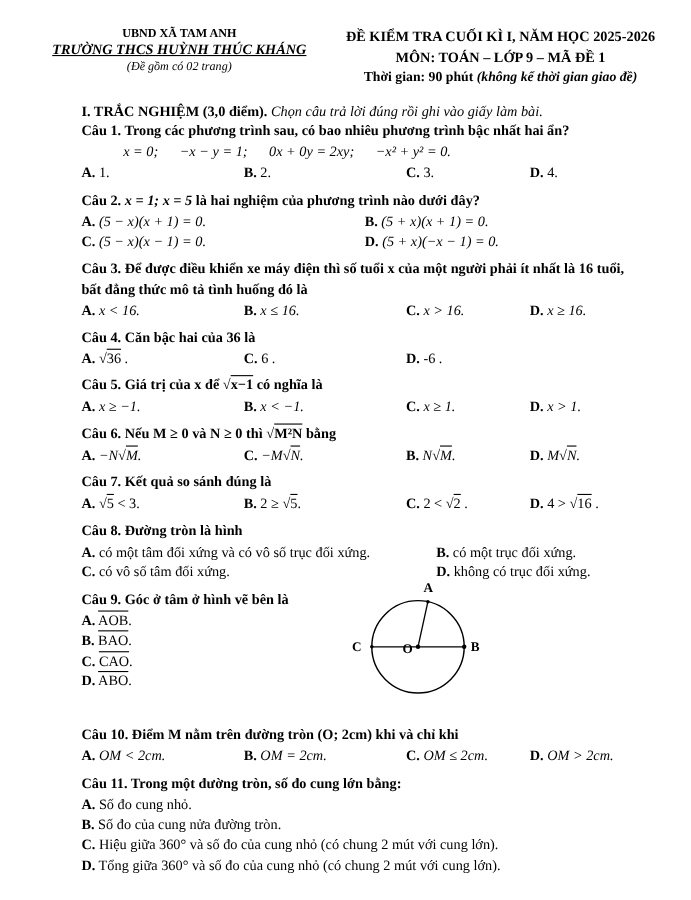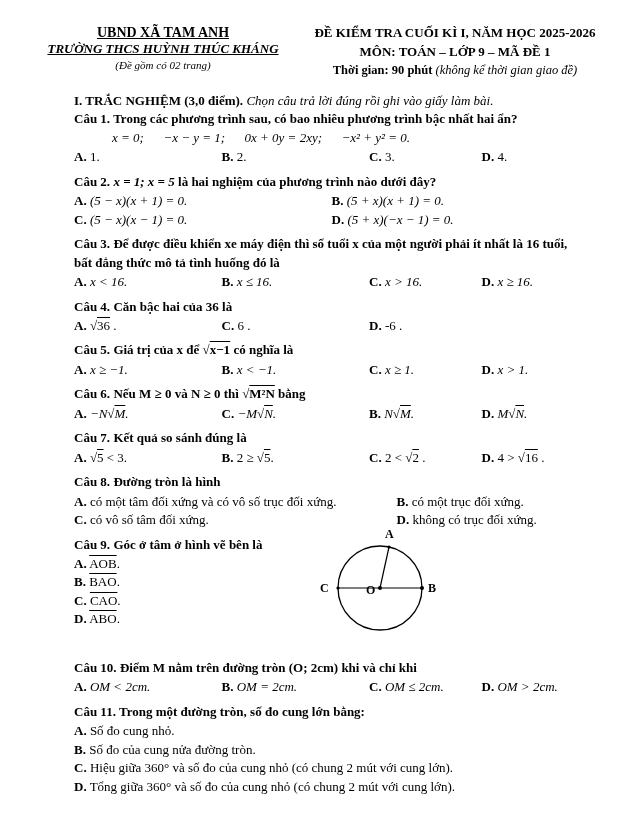--- a/index.html
+++ b/index.html
@@ -1,28 +1,28 @@
 <!DOCTYPE html>
 <html><head>
 <meta charset="utf-8">
 <style>
   html,body{margin:0;padding:0;}
   body{width:628px;height:818px;background:#ffffff;font-family:"Liberation Serif",serif;color:#000;}
   .page{width:628px;height:818px;overflow:hidden;padding-top:25px;box-sizing:border-box;background:#fff;}
   .header{display:flex;align-items:flex-start;padding:0 18px 0 26px;}
   .header-left{width:274px;flex:none;text-align:center;}
   .header-right{flex:1;text-align:center;}
-  .h-org{font-weight:bold;font-size:14px;text-decoration:underline;}
+  .h-org{font-weight:bold;font-size:11px;}
   .h-school{font-weight:bold;font-size:13px;text-decoration:underline;font-style:italic;}
   .h-note{font-style:italic;font-size:11px;margin-top:2px;}
   .h-title{font-weight:bold;font-size:13px;}
   .h-subject{font-weight:bold;font-size:13px;margin-top:3px;}
   .h-time{font-size:12.5px;margin-top:3px;}
   .h-time .b{font-weight:bold;}
-  .h-time .i{font-style:italic;font-weight:normal;}
+  .h-time .i{font-style:italic;font-weight:bold;}
 
   .content{padding:14px 54px 0 74px;font-size:13px;line-height:1.42;}
   .section-head{}
   .sec-title{font-weight:bold;}
   .sec-instr{font-style:italic;}
   .q{margin-bottom:6px;}
   .q-line{font-weight:bold;}
   .q-line .lead{font-style:italic;}
   .q-formula{font-style:italic;margin-left:38px;}
   .opts{margin-top:1px;}

